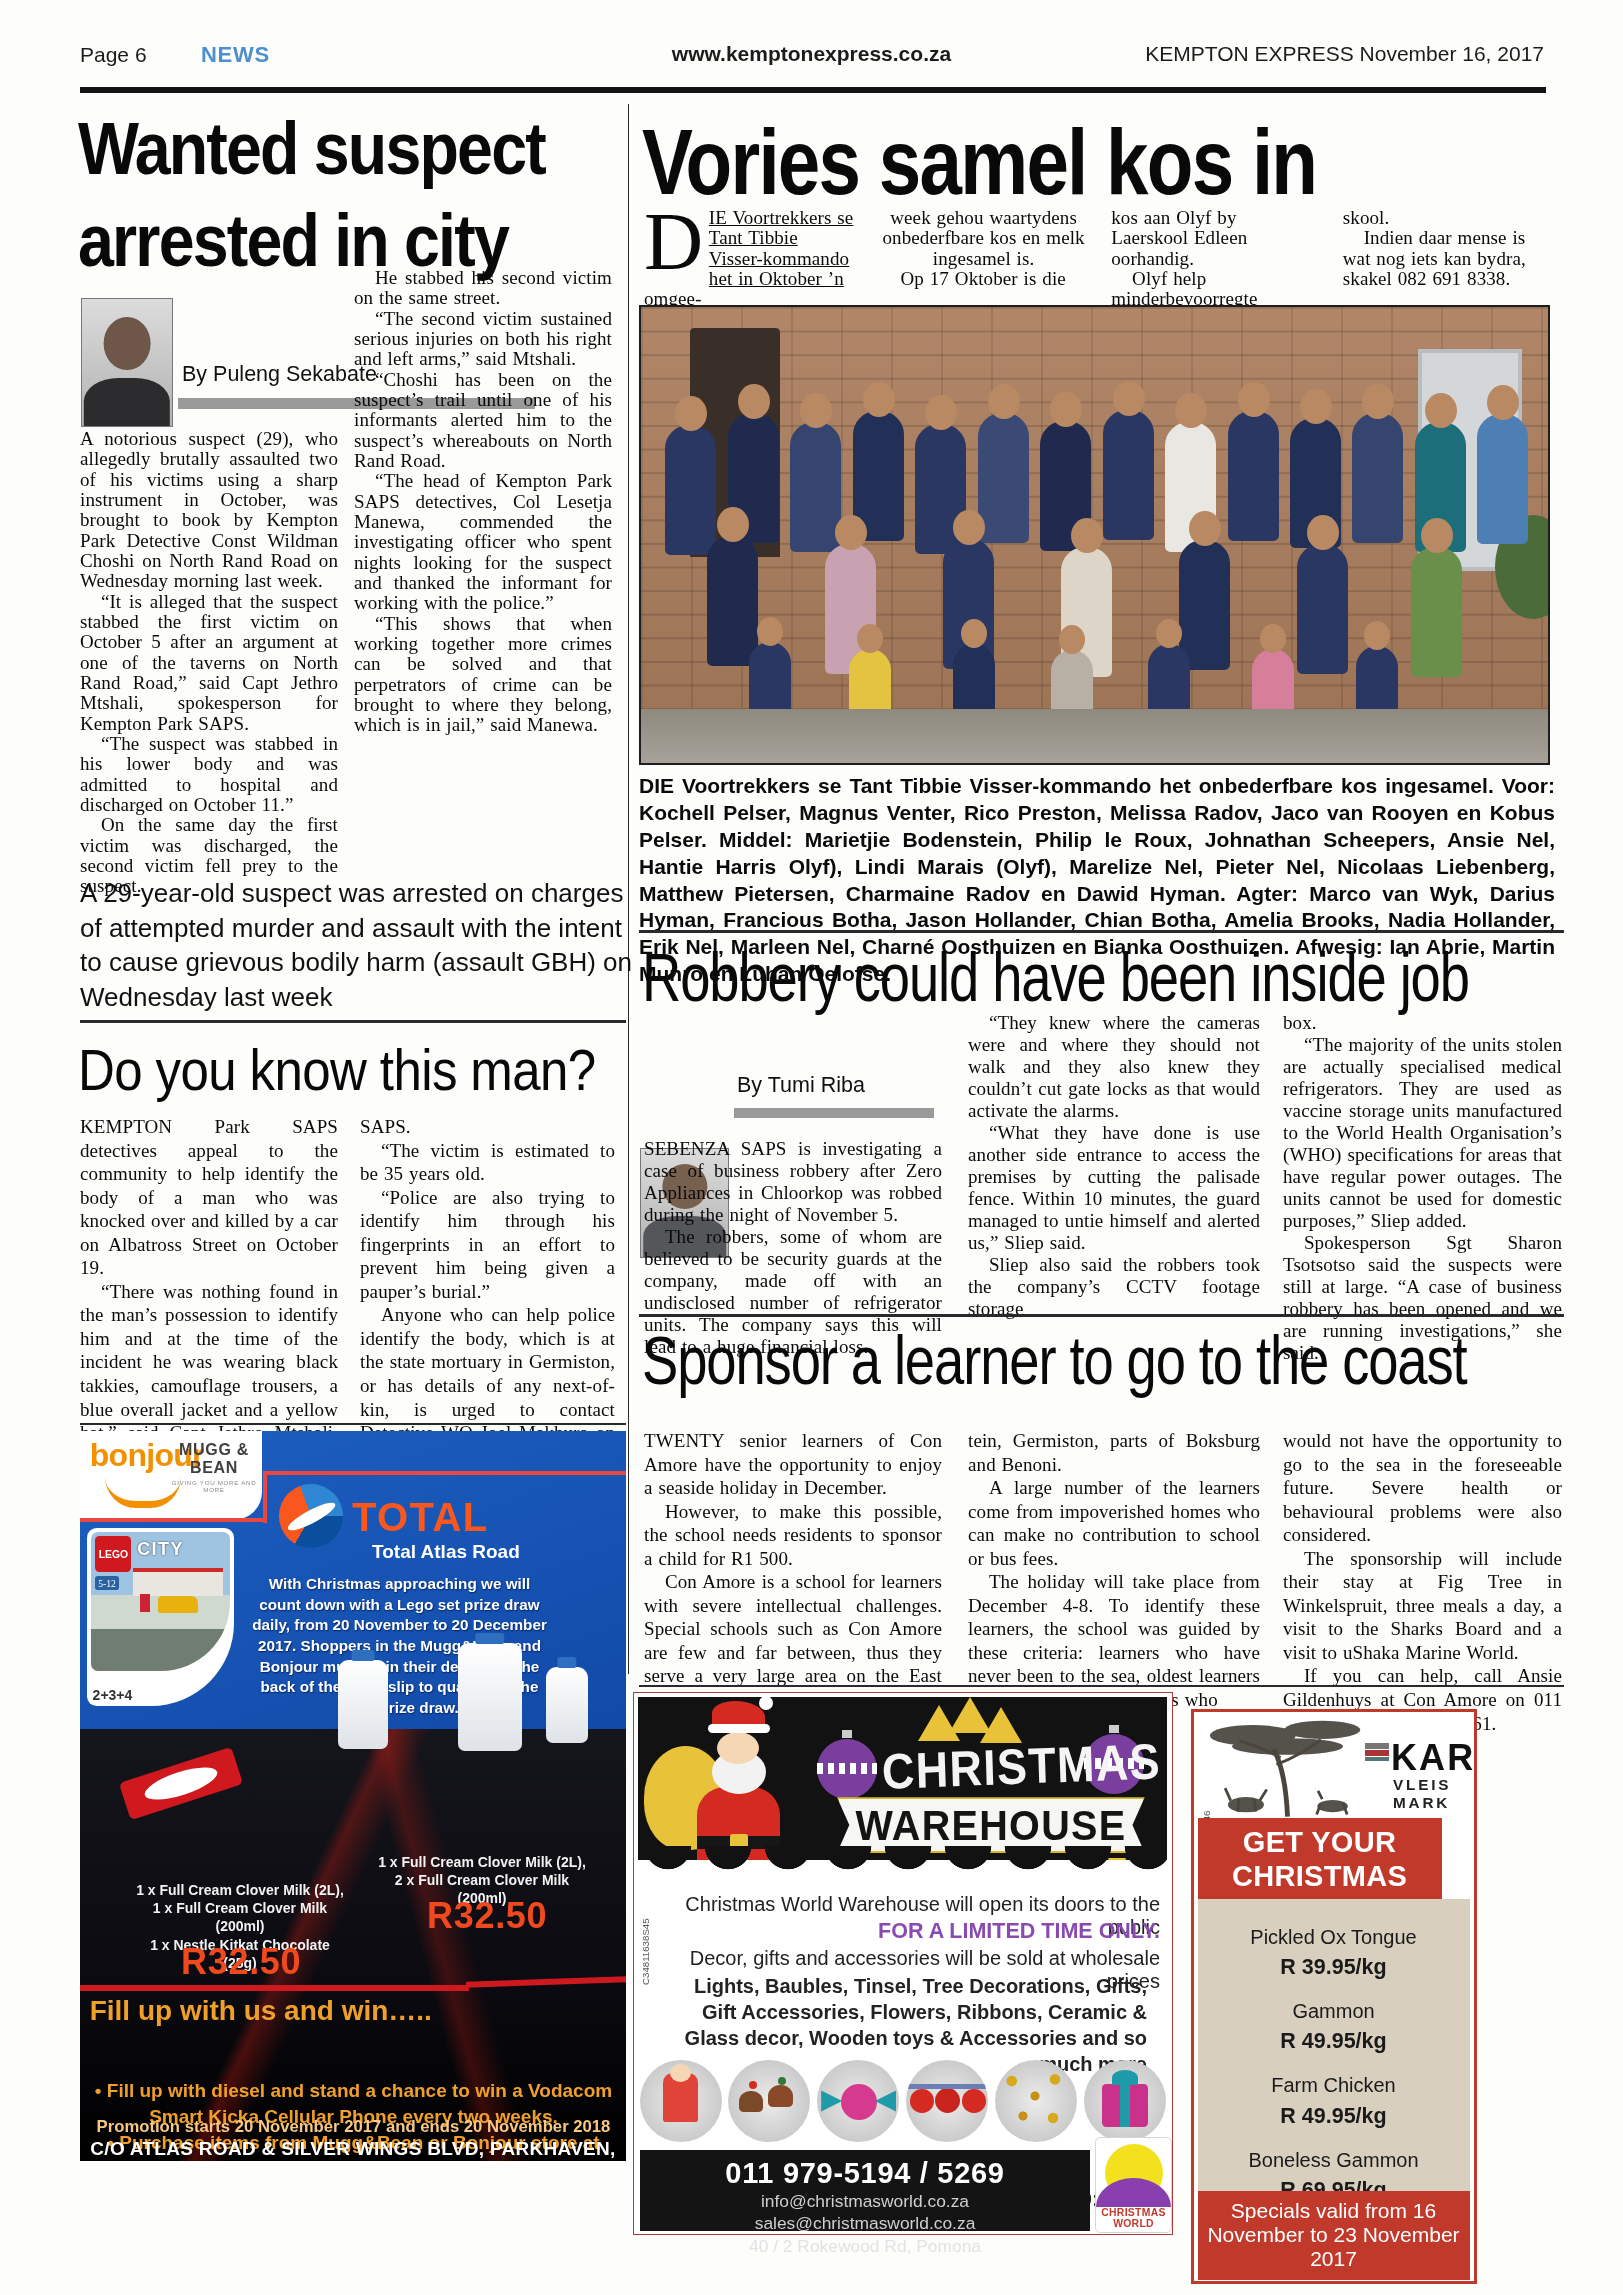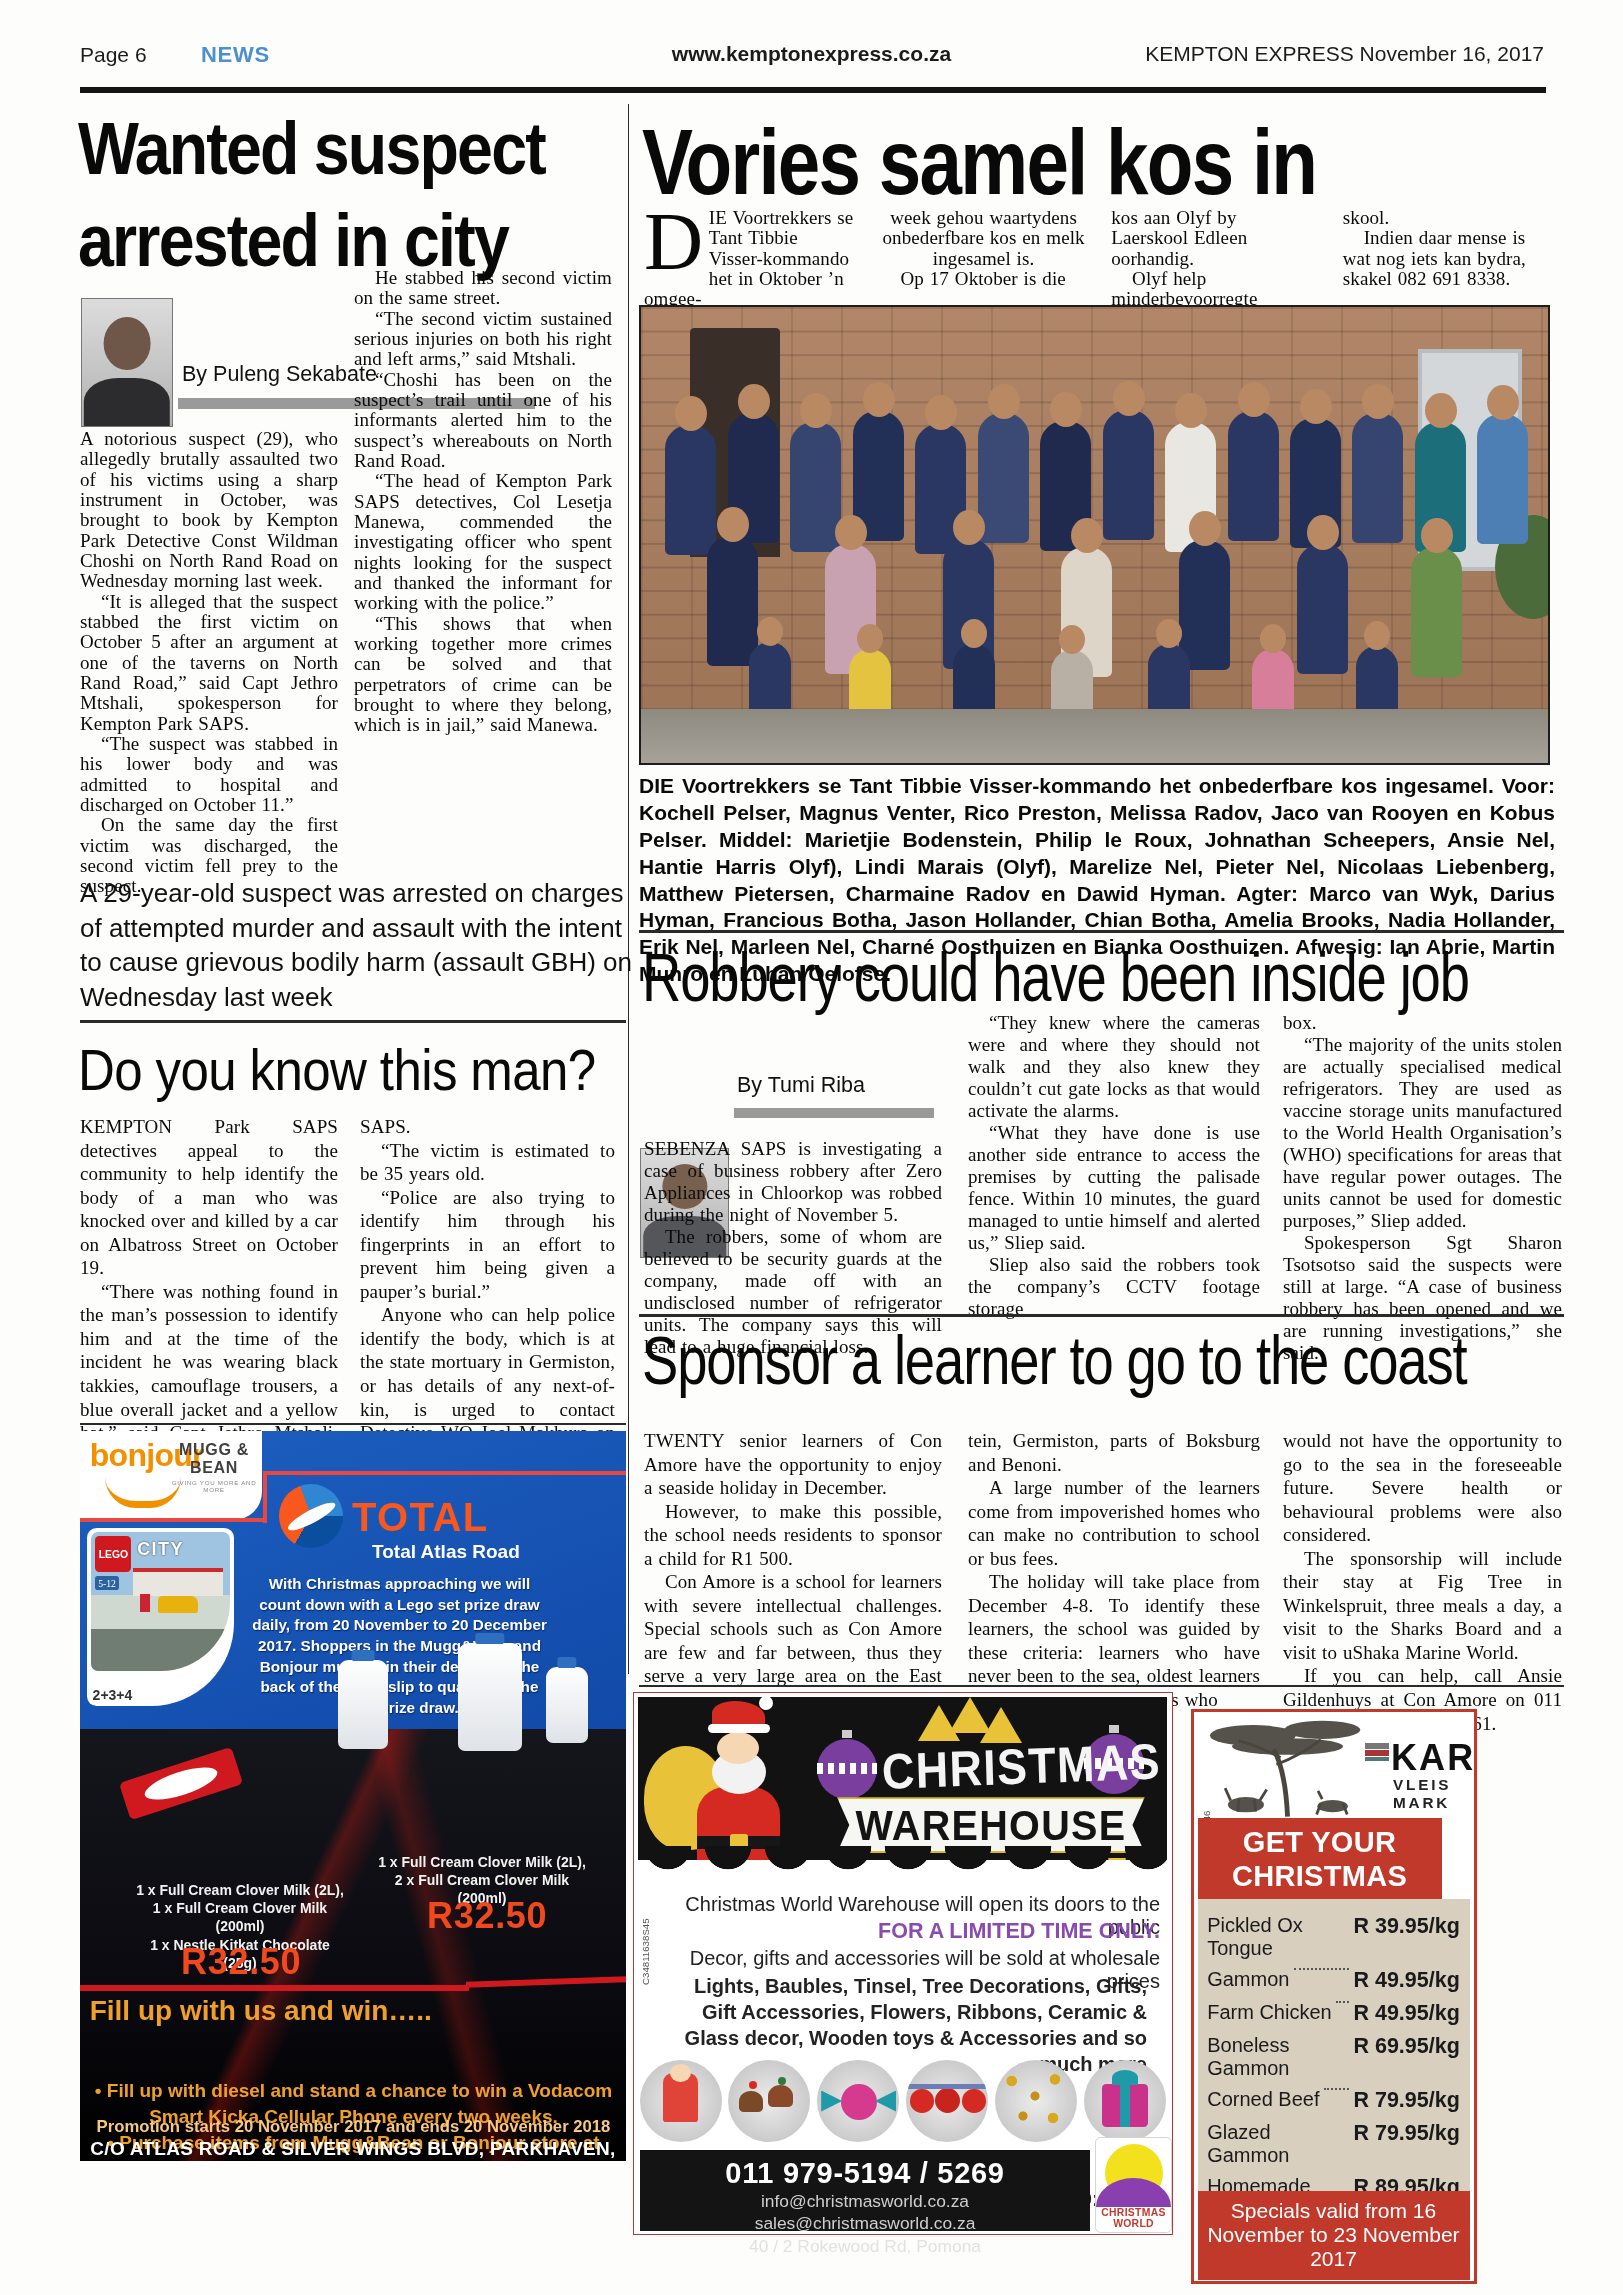--- a/index.html
+++ b/index.html
@@ -180,22 +180,22 @@
   .ad-karee{background:#fff;border:3.5px solid #c0392b;box-sizing:border-box;overflow:hidden;}
   .karee-logo{position:absolute;font-family:"Liberation Sans",sans-serif;font-weight:bold;color:#111;
     font-size:36px;letter-spacing:2.1px;}
   .karee-sub{position:absolute;font-family:"Liberation Sans",sans-serif;font-weight:bold;color:#222;
     font-size:15.3px;letter-spacing:2.8px;}
   .ksq{position:absolute;width:23.6px;height:18px;background:
      linear-gradient(#777 0 5.6px,#fff 5.6px 7px,#a33 7px 12.5px,#fff 12.5px 14px,#577 14px 18px);}
   .kbanner{position:absolute;background:#c0392b;color:#fff;text-align:center;
     font-family:"Liberation Sans",sans-serif;font-weight:bold;font-size:29px;line-height:1.18;letter-spacing:0.3px;}
   .kprices{position:absolute;background:#d9cfbf;padding:7px 9.7px;box-sizing:border-box;}
-  .krow{display:flex;align-items:flex-start;font-family:"Liberation Sans",sans-serif;
-    font-size:20px;color:#1a1a1a;margin:8px 0;}
+  .krow{display:flex;align-items:center;font-family:"Liberation Sans",sans-serif;
+    font-size:20px;color:#1a1a1a;margin:20px 0;flex-direction:column;}
   .krow .dots{flex:1;border-bottom:2.1px dotted #555;margin:0 4.2px 4.2px;}
   .krow .pr{font-weight:bold;font-size:21.5px;white-space:nowrap;}
   .knote{font-family:"Liberation Sans",sans-serif;font-weight:bold;font-style:italic;
     font-size:21px;text-align:center;margin-top:5.6px;}
   .kfoot{position:absolute;background:#c0392b;color:#fff;text-align:center;
     font-family:"Liberation Sans",sans-serif;}
   .kfoot .f1{font-size:21px;margin-top:8.3px;}
   .kfoot .f2{font-size:22px;font-weight:bold;margin-top:4.2px;}
   .ktree ellipse{fill:#55524c;}
   .ktree path{stroke:#4a463f;fill:none;}
@@ -248,21 +248,21 @@
     <p class="bt ind">Anyone who can help police identify the body, which is at the state mortuary in Germiston, or has details of any next-of-kin, is urged to contact Detective WO Joel Makhura on 011 393 8750 or 086 001 0111.</p>
   </div>
 </section>
 
 <section>
   <div class="abs headline h-vories" style="left:642px;top:110px;width:1124px;">Vories samel kos in</div>
 
   <div class="abs" style="left:644px;top:208px;width:909px;display:flex;gap:23.6px;">
     <div style="width:212px;">
       <span class="dropcap">D</span>
-      <p class="bt" style="text-align:left;">IE Voortrekkers se Tant Tibbie Visser-kommando het in Oktober ’n omgee-</p>
+      <p class="bt" style="text-align:left;text-decoration:underline;">IE Voortrekkers se Tant Tibbie Visser-kommando het in Oktober ’n omgee-</p>
     </div>
     <div style="width:208px;">
       <p class="bt" style="text-align:center;">week gehou waartydens onbederfbare kos en melk ingesamel is.</p>
       <p class="bt ind" style="text-align:left;">Op 17 Oktober is die</p>
     </div>
     <div style="width:208px;">
       <p class="bt" style="text-align:left;">kos aan Olyf by Laerskool Edleen oorhandig.</p>
       <p class="bt ind" style="text-align:left;">Olyf help minderbevoorregte kinders in die</p>
     </div>
     <div style="width:208px;">

